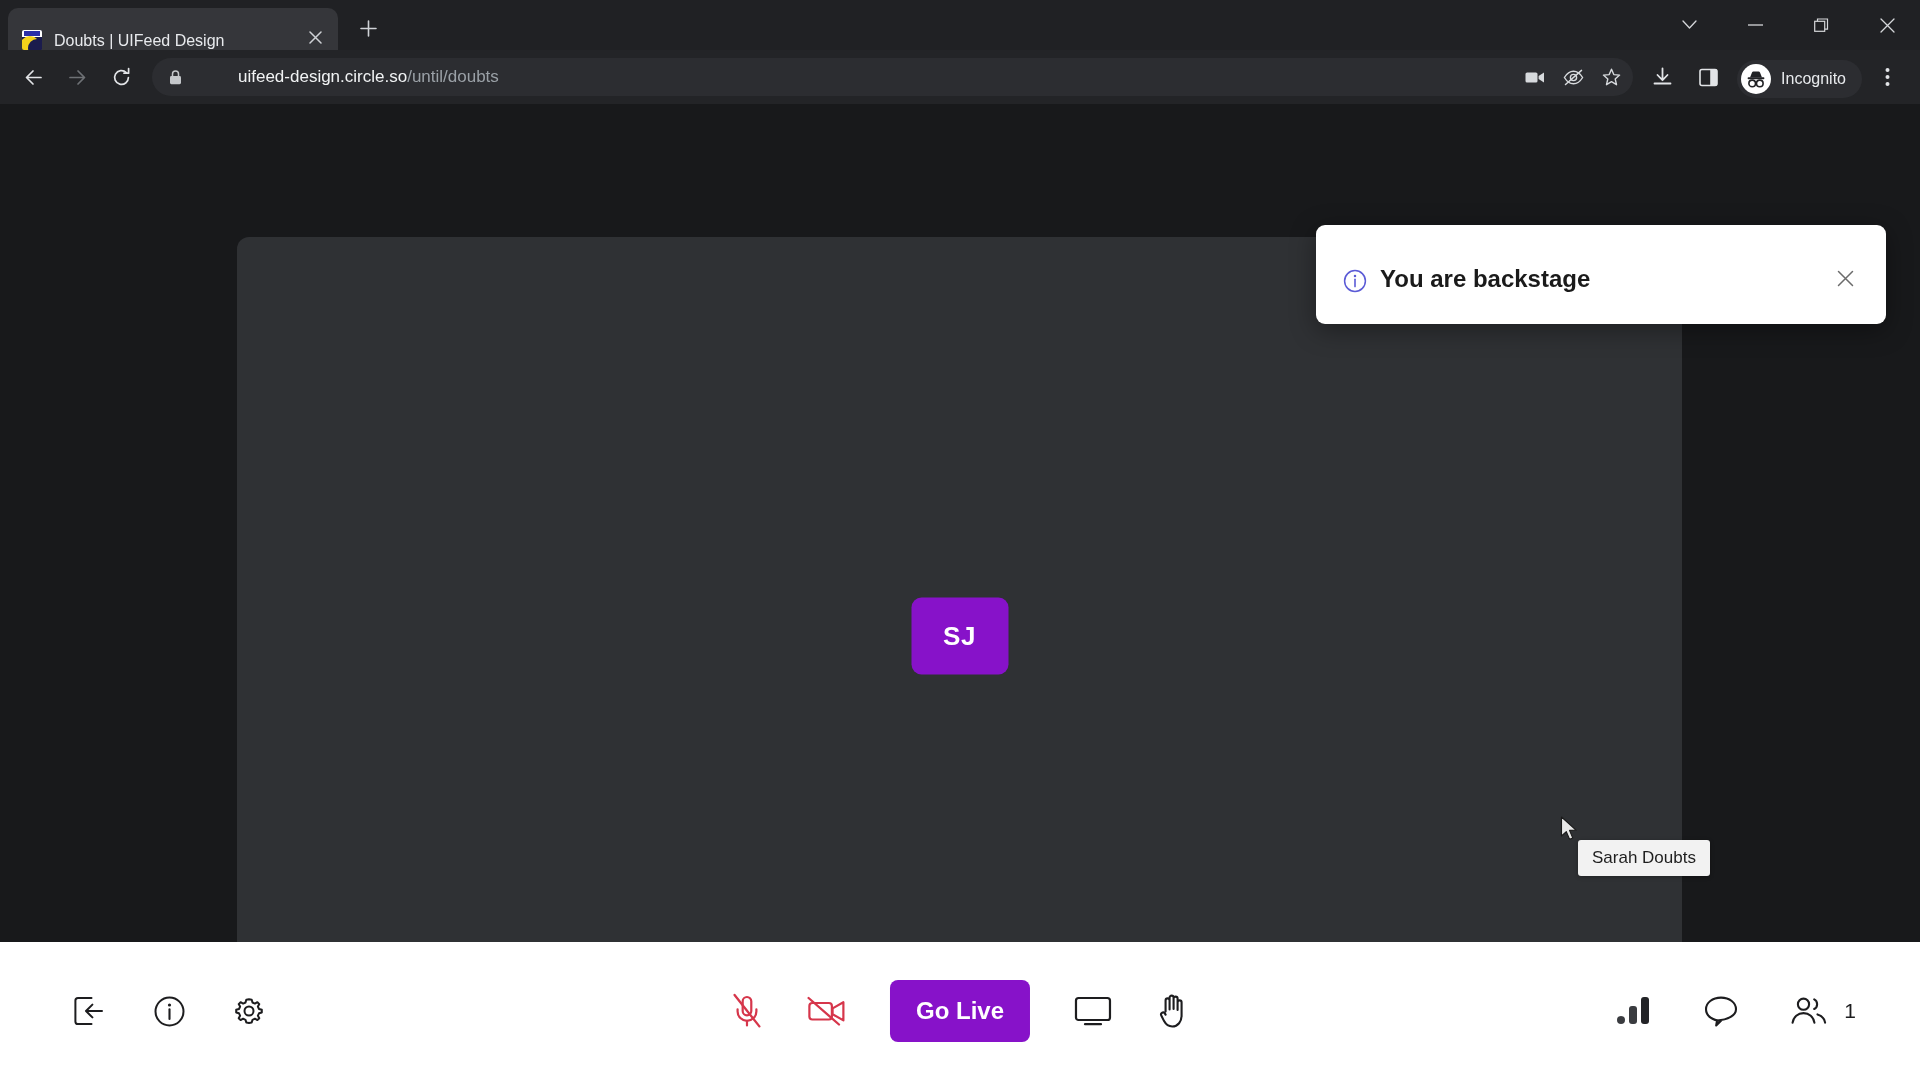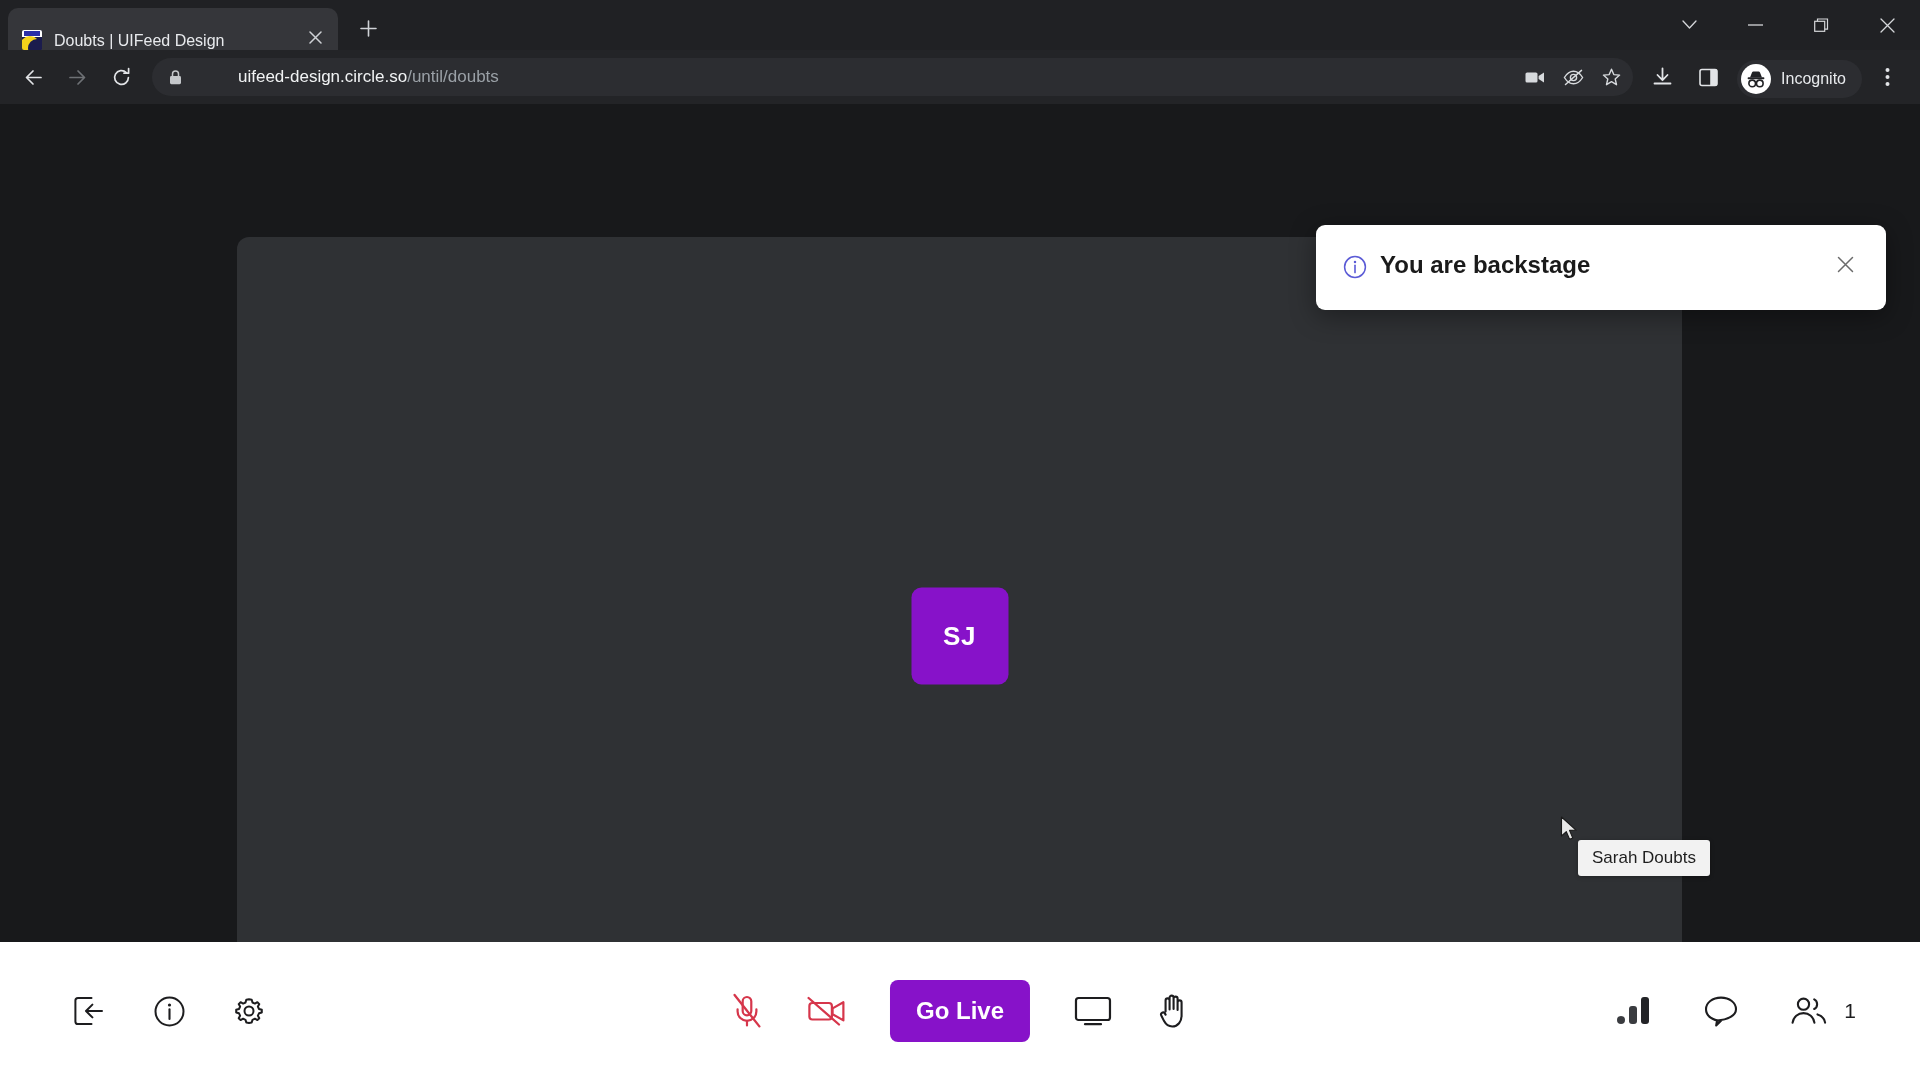--- a/index.html
+++ b/index.html
@@ -172,21 +172,21 @@
     left: 237px; top: 133px;
     width: 1445px; height: 797px;
     background: #2f3134;
     border-radius: 12px;
     overflow: hidden;
   }
   .avatar-tile {
     position: absolute;
     left: 50%; top: 50%;
     transform: translate(-50%, -50%);
-    width: 97px; height: 97px;
+    width: 97px; height: 77px;
     border-radius: 10px;
     background: #8712c9;
     display: flex; align-items: center; justify-content: center;
   }
   .avatar-initials {
     color: #ffffff;
     font-size: 26px;
     font-weight: bold;
     letter-spacing: 0.5px;
   }
@@ -213,21 +213,21 @@
     color: #d6364b;
   }
 
   
   .toast {
     position: absolute;
     left: 1316px; top: 121px;
     width: 570px;
     background: #ffffff;
     border-radius: 9px;
-    padding: 26px 28px 30px 26px;
+    padding: 40px 28px 30px 26px;
     box-shadow: 0 6px 26px rgba(0,0,0,0.38);
   }
   .toast-head { display: flex; align-items: flex-start; }
   .toast-info-icon {
     width: 26px; height: 26px;
     flex: 0 0 26px;
     display:flex; align-items:center; justify-content:center;
     color: #5b5bd6;
     margin-top: 3px;
   }

